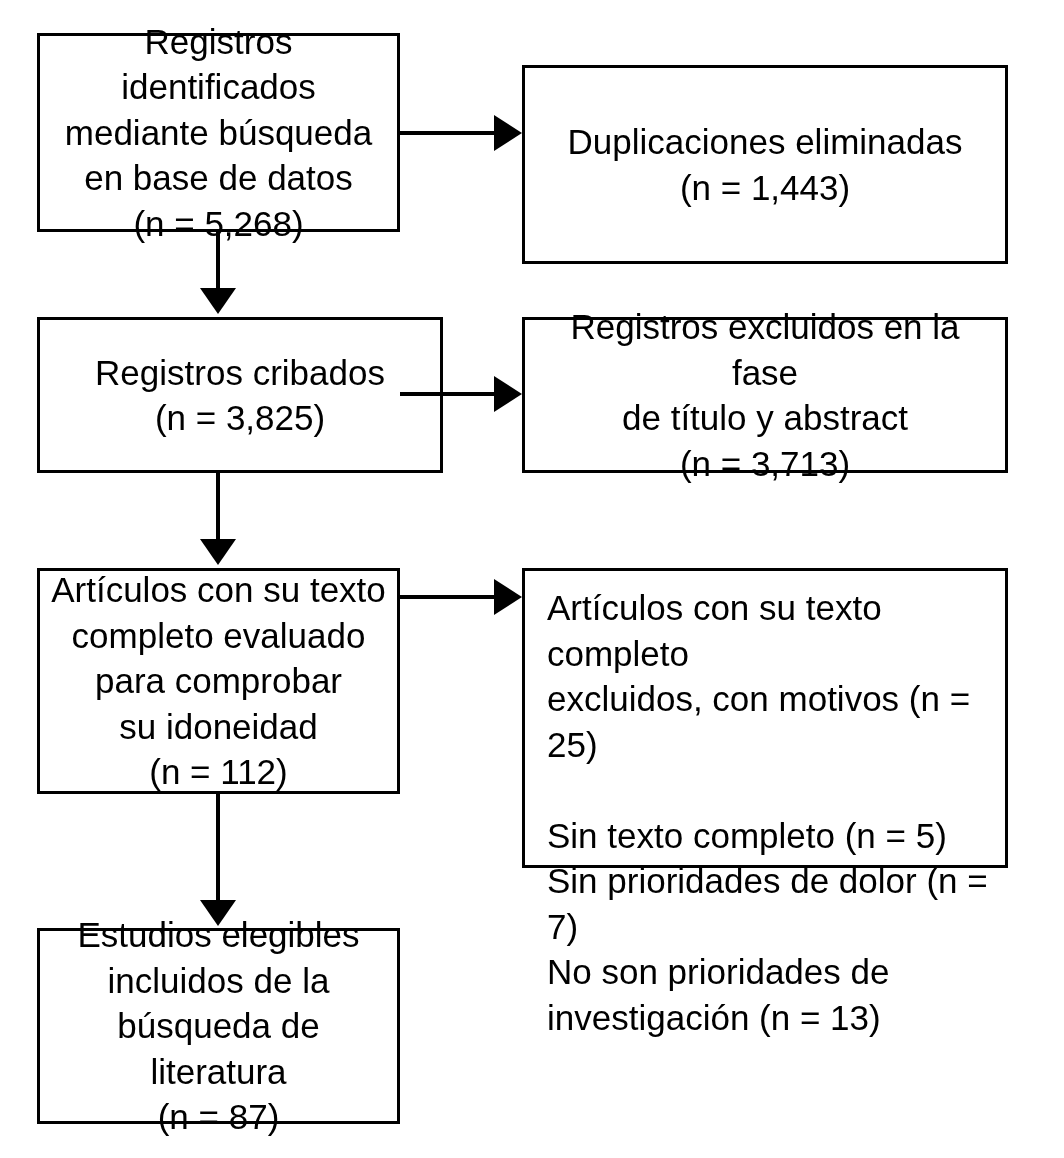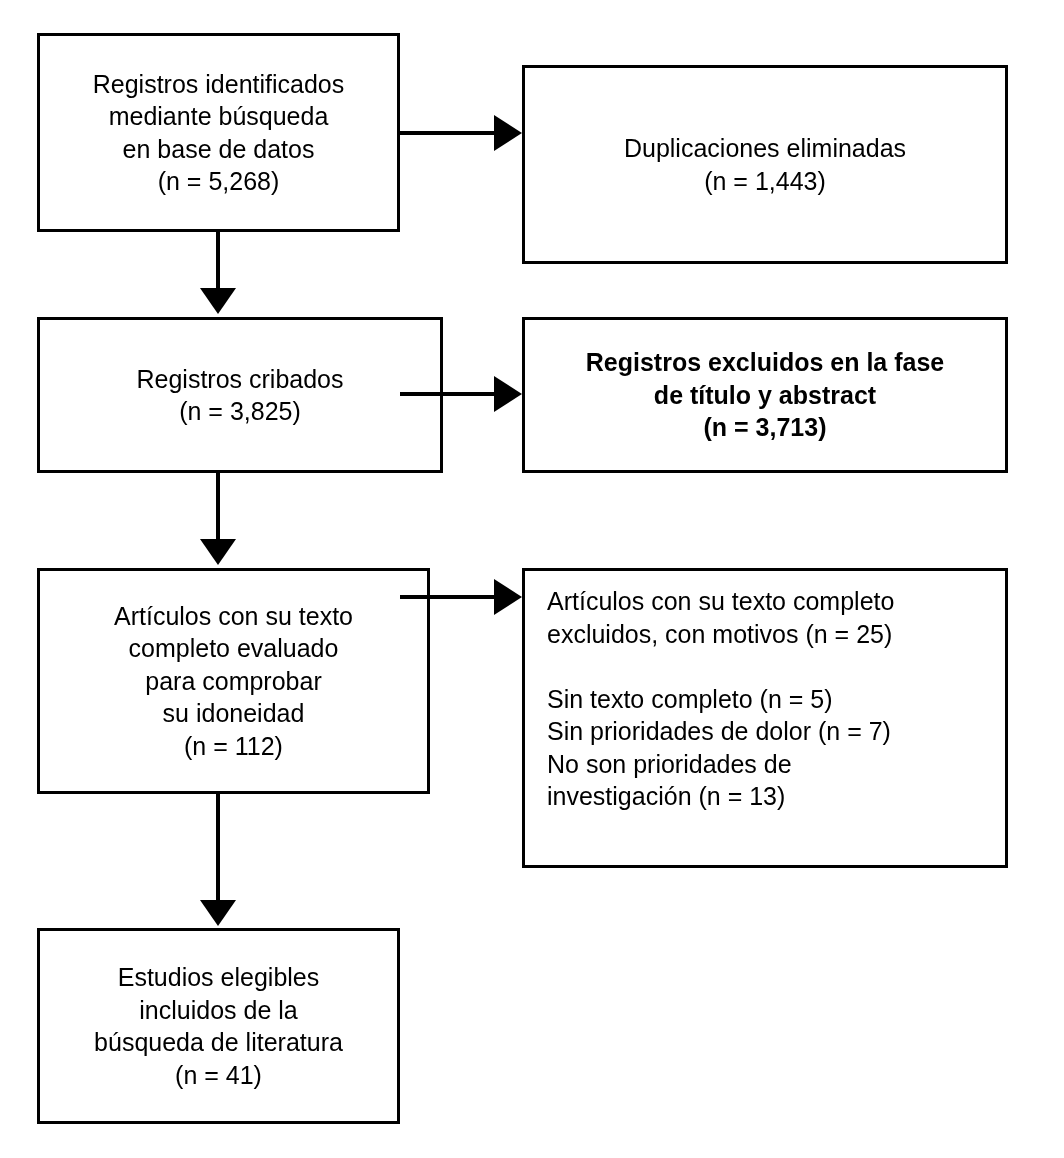--- a/index.html
+++ b/index.html
@@ -20,21 +20,21 @@
     box-sizing: border-box;
     border: 3px solid #000000;
     background: #ffffff;
     display: flex;
     align-items: center;
     justify-content: center;
     color: #000000;
   }
   .node-text {
     width: 100%;
-    font-size: 25px;
+    font-size: 35px;
     line-height: 1.30;
     text-align: center;
     white-space: pre-line;
     padding: 0 8px;
     box-sizing: border-box;
   }
   .node.align-left .node-text {
     text-align: left;
     padding-left: 22px;
   }
@@ -43,22 +43,22 @@
     justify-content: flex-start;
   }
   .node.align-left .node-text {
     padding-top: 14px;
   }
 
   
   #box-identified    { left: 37px;  top: 33px;   width: 363px; height: 199px; }
   #box-duplicates    { left: 522px; top: 33px;   width: 486px; height: 199px; margin-top: 32px; }
   #box-screened      { left: 37px;  top: 317px;  width: 406px; height: 156px; }
-  #box-excluded-ta   { left: 522px; top: 317px;  width: 486px; height: 156px; font-weight: bold; }
-  #box-fulltext      { left: 37px;  top: 568px;  width: 393px; height: 226px; }
+  #box-excluded-ta   { left: 522px; top: 317px;  width: 486px; height: 156px; }
+  #box-fulltext      { left: 37px;  top: 568px;  width: 363px; height: 226px; }
   #box-excluded-full { left: 522px; top: 568px;  width: 486px; height: 300px; }
   #box-included      { left: 37px;  top: 928px;  width: 363px; height: 196px; }
 
   
   .conn { position: absolute; }
 
   .v-line {
     width: 4px;
     background: #000000;
     left: 216px;
@@ -142,21 +142,21 @@
 Sin texto completo (n = 5)
 Sin prioridades de dolor (n = 7)
 No son prioridades de
 investigación (n = 13)</div>
   </div>
 
   <div class="node" id="box-included">
     <div class="node-text">Estudios elegibles
 incluidos de la
 búsqueda de literatura
-(n = 41)</div>
+(n = 87)</div>
   </div>
 
   <div class="conn v-line" id="vline-1"></div>
   <div class="v-head" id="vhead-1"></div>
 
   <div class="conn v-line" id="vline-2"></div>
   <div class="v-head" id="vhead-2"></div>
 
   <div class="conn v-line" id="vline-3"></div>
   <div class="v-head" id="vhead-3"></div>

